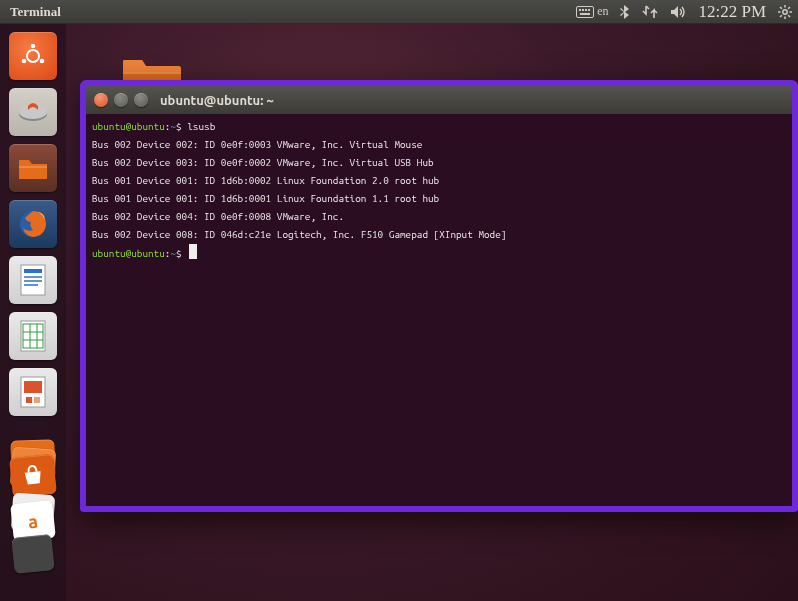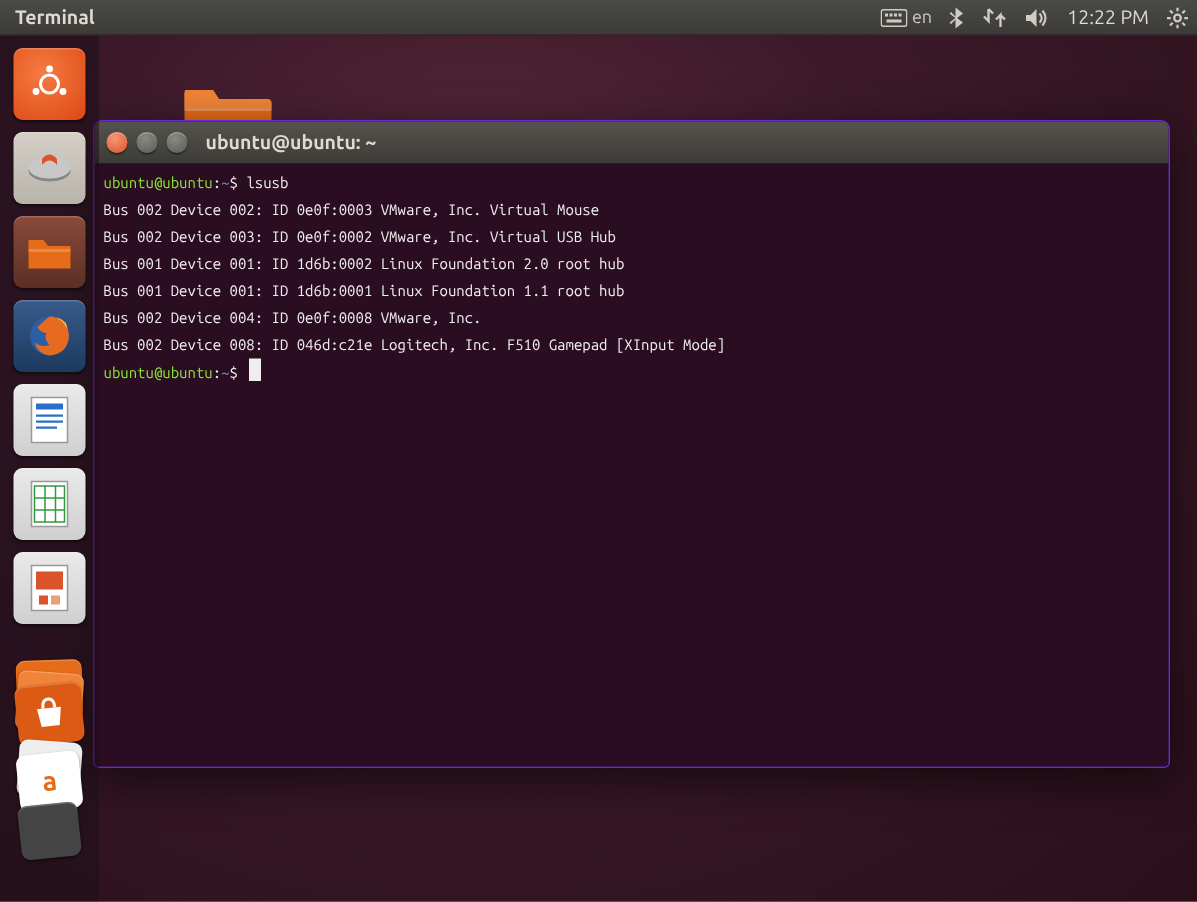--- a/index.html
+++ b/index.html
@@ -18,20 +18,21 @@
       top: 0; left: 0; right: 0;
       height: 24px;
       background: linear-gradient(to bottom, #4a4a46 0%, #3c3b37 100%);
       display: flex;
       align-items: center;
       color: #dfdbd2;
       font-size: 13px;
       padding: 4px 6px;
       z-index: 100;
       border-bottom: 1px solid #2a2a28;
+      font-family: Liberation Serif, serif;
     }
     .top-panel .app-title {
       font-weight: bold;
       padding-left: 4px;
     }
     .top-panel .spacer { flex: 1; }
     .top-panel .tray {
       display: flex;
       align-items: center;
       gap: 12px;
@@ -71,25 +72,25 @@
     
     .desktop-icon {
       position: absolute;
       top: 50px; left: 120px;
       width: 64px; height: 50px;
     }
 
     
     .terminal-window {
       position: absolute;
-      top: 80px; left: 62px;
+      top: 80px; left: 80px;
       width: 718px;
       height: 432px;
       background: #300a24;
-      border: 1px solid #6d28d9;
+      border: 6px solid #6d28d9;
       border-radius: 6px 6px 4px 4px;
       box-shadow: 0 8px 30px rgba(0,0,0,0.6);
       display: flex;
       flex-direction: column;
       overflow: hidden;
     }
     .titlebar {
       height: 28px;
       background: linear-gradient(to bottom, #54534d 0%, #3c3b37 100%);
       display: flex;
@@ -160,21 +161,21 @@
           <path d="M12 13 L12 5 L9 8 M12 5 L15 8" stroke="#dfdbd2" stroke-width="1.6" fill="none"></path>
         </svg>
     </span>
     <span class="tray-icon">
       <svg width="16" height="14" viewBox="0 0 16 14">
           <path d="M1 5 L4 5 L8 1 L8 13 L4 9 L1 9 Z" fill="#dfdbd2"></path>
           <path d="M10 4 Q13 7 10 10" stroke="#dfdbd2" stroke-width="1.4" fill="none"></path>
           <path d="M12 2 Q16 7 12 12" stroke="#dfdbd2" stroke-width="1.4" fill="none"></path>
         </svg>
     </span>
-    <span style="font-size:13px;">12:22 PM</span>
+    <span style="font-size:17px;">12:22 PM</span>
     <span class="tray-icon">
       <svg width="14" height="14" viewBox="0 0 14 14">
           <circle cx="7" cy="7" r="2.2" fill="none" stroke="#dfdbd2" stroke-width="1.5"></circle>
           <g stroke="#dfdbd2" stroke-width="1.5">
             <line x1="7" y1="0" x2="7" y2="2.5"></line>
             <line x1="7" y1="11.5" x2="7" y2="14"></line>
             <line x1="0" y1="7" x2="2.5" y2="7"></line>
             <line x1="11.5" y1="7" x2="14" y2="7"></line>
             <line x1="2" y1="2" x2="3.8" y2="3.8"></line>
             <line x1="10.2" y1="10.2" x2="12" y2="12"></line>

